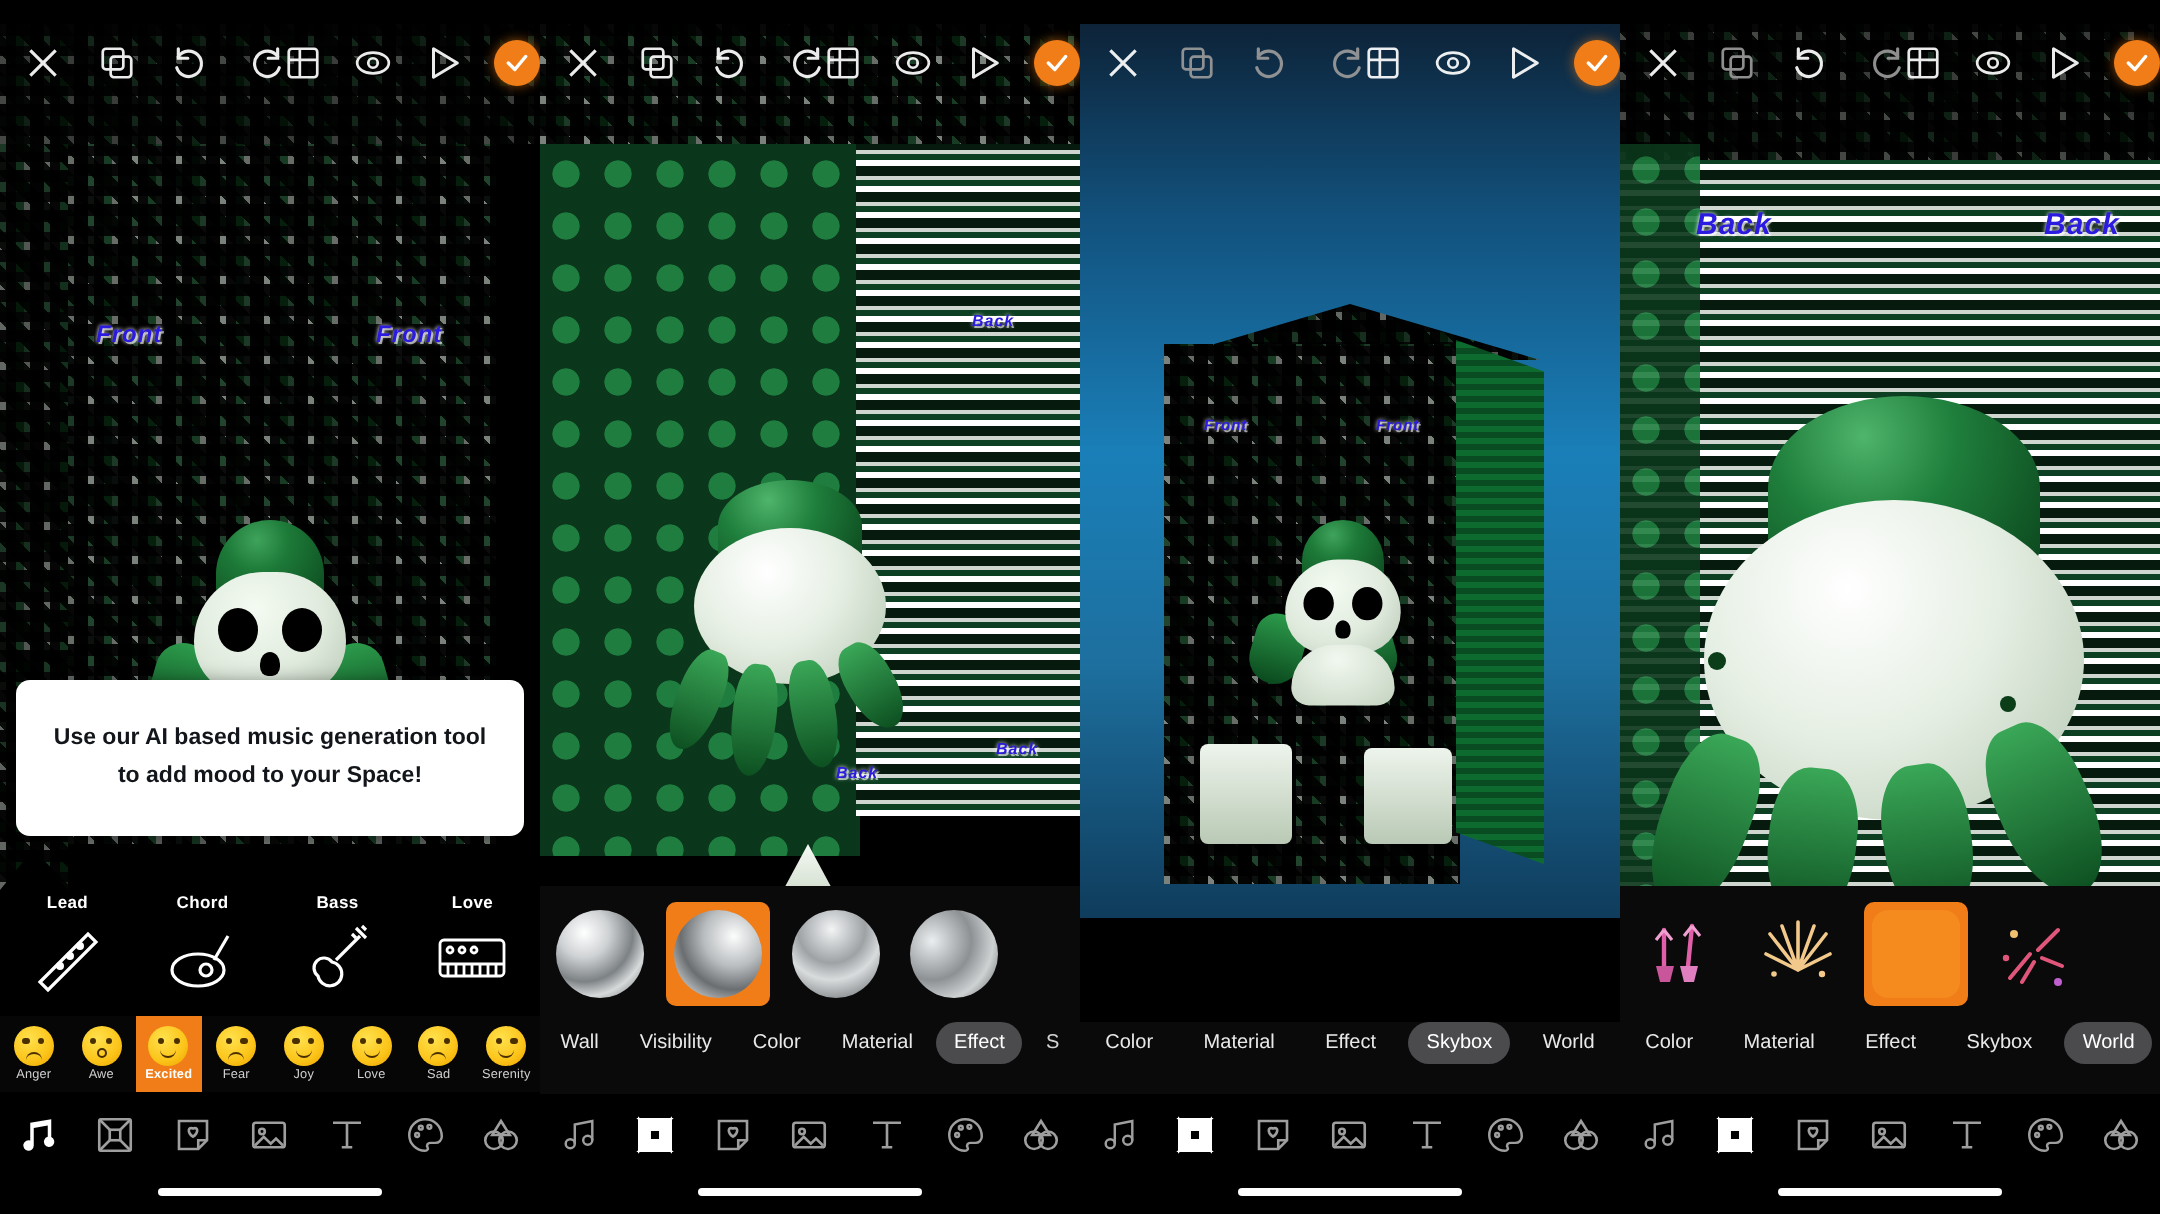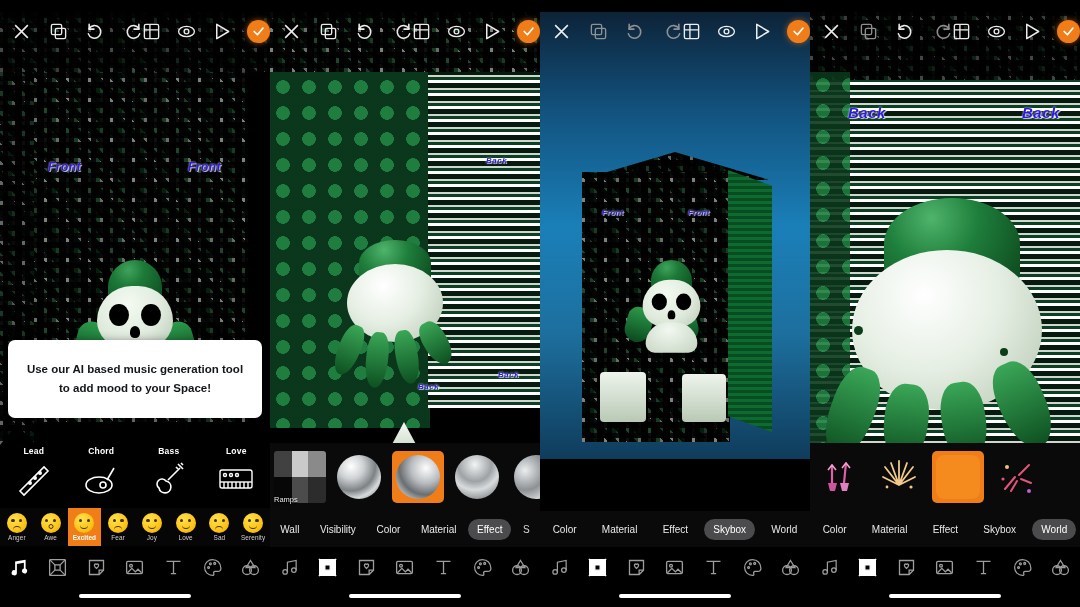--- a/index.html
+++ b/index.html
@@ -216,21 +216,21 @@
   .fw { width:44px; height:44px; }
   .fw svg { width:100%; height:100%; }
   .fw-orange {
     width:44px; height:44px; border-radius:8px;
     background:#f58a1f;
   }
 
   
   .tabs {
     position:absolute; left:0; top:511px; width:270px; height:36px; z-index:13;
-    background:#0a0a0a; display:flex; align-items:center; justify-content:space-around;
+    background:#0a0a0a; display:flex; align-items:flex-start; justify-content:space-around;
     overflow:hidden;
   }
   .tab {
     font-size:10px; color:#e9e9e9; padding:5px 9px; border-radius:11px;
     white-space:nowrap;
   }
   .tab.sel { background:#4b4b4d; color:#fff; }
   .tab.clip { opacity:.9; }
 
   
@@ -542,27 +542,20 @@
           </span>
         <span class="tb-check">
             <svg viewBox="0 0 24 24" fill="none" stroke="#fff" stroke-width="3.2" stroke-linecap="round" stroke-linejoin="round">
               <path d="M4 12 L10 18 L20 6"></path>
             </svg>
           </span>
       </div>
     </div>
 
     <div class="tray">
-      <div class="tray-first">
-        <div class="tf-img" style="background:
-             linear-gradient(90deg,#111 0 34%,#bdbdbd 34% 66%,#6d6d6d 66% 100%),
-             linear-gradient(0deg,#333 0 50%,#999 50% 100%);
-             background-blend-mode:overlay;"></div>
-        <span class="tf-label">Ramps</span>
-      </div>
       <div class="swatch">
           <span class="ball metal"></span>
         </div>
       <div class="swatch sel">
           <span class="ball metal2"></span>
         </div>
       <div class="swatch">
           <span class="ball metal3"></span>
         </div>
       <div class="swatch">

